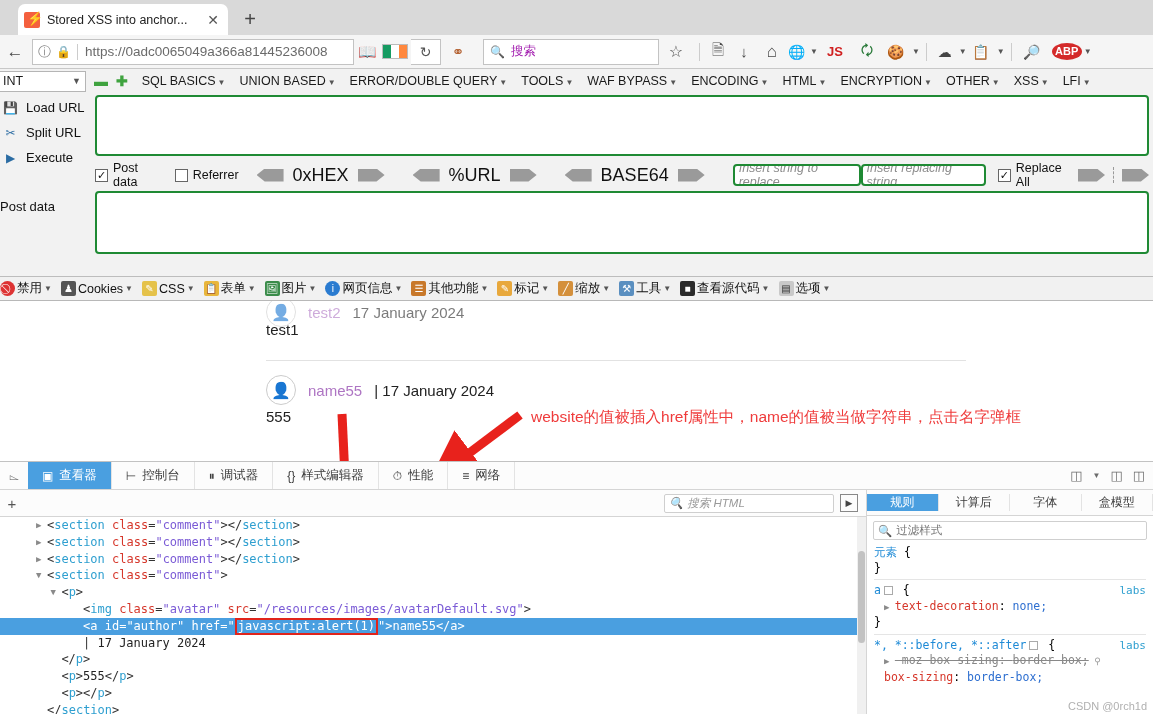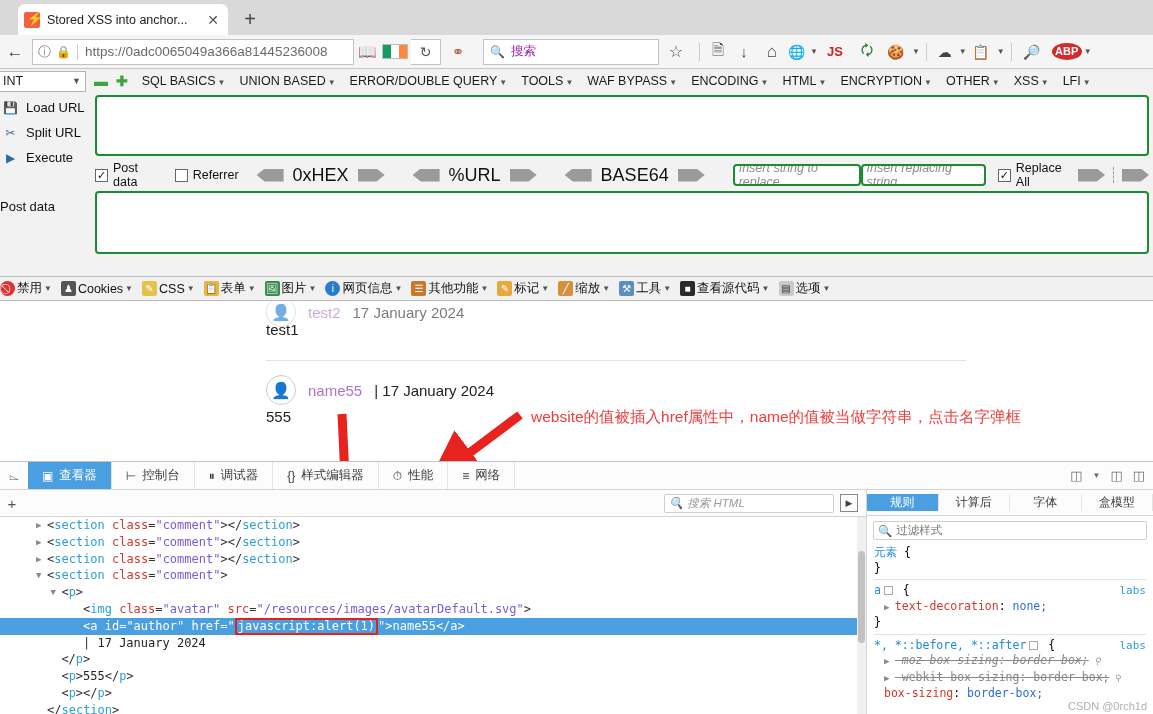--- a/index.html
+++ b/index.html
@@ -629,21 +629,20 @@
       </div>
       <div class="css-rules" id="css-rules">
           <div><span class="css-sel">元素</span><span> {</span></div>
           <div>}</div>
           <div class="css-hr"></div>
           <div><span class="css-sel">a</span><span class="box-ic"></span><span> {</span><span class="css-src">labs</span></div>
           <div style="padding-left: 10px;"><span class="twsm">▶ </span><span class="css-prop">text-decoration</span><span class="">: </span><span class="css-valv">none;</span></div>
           <div>}</div>
           <div class="css-hr"></div>
           <div><span class="css-sel">*, *::before, *::after</span><span class="box-ic"></span><span> {</span><span class="css-src">labs</span></div>
-          <div style="padding-left: 10px; font-style: italic;"><span class="twsm">▶ </span><span class="css-prop strike">-moz-box-sizing</span><span class="strike">: </span><span class="css-valv strike">border-box;</span><span class="magnif"> ⚲</span></div>
-          <div style="padding-left: 10px;"><span class="twsm">▶ </span><span class="css-prop strike">-webkit-box-sizing</span><span class="strike">: </span><span class="css-valv strike">border-box;</span><span class="magnif"> ⚲</span></div>
+          <div style="padding-left: 10px;"><span class="twsm">▶ </span><span class="css-prop strike">-moz-box-sizing</span><span class="strike">: </span><span class="css-valv strike">border-box;</span><span class="magnif"> ⚲</span></div>
           <div style="padding-left: 10px;"><span class="css-prop">box-sizing</span><span class="">: </span><span class="css-valv">border-box;</span></div>
         </div>
     </div>
 
     <div class="watermark">CSDN @0rch1d</div>
   </div>
 </div>
 
 </body></html>

